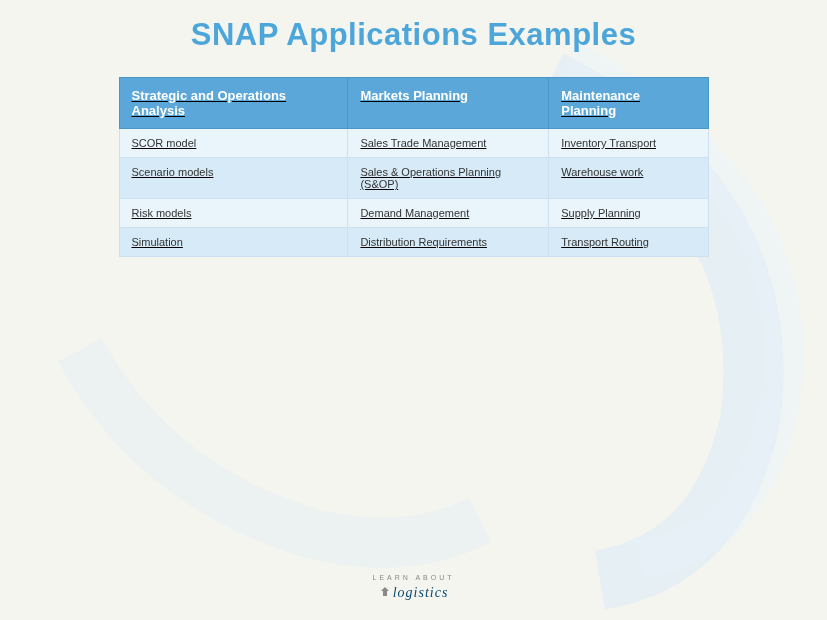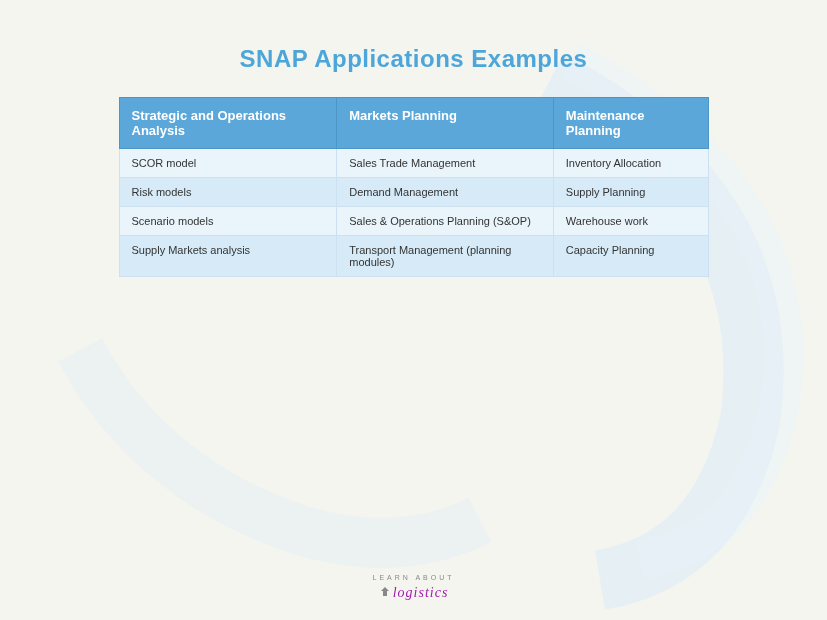--- a/index.html
+++ b/index.html
@@ -18,38 +18,39 @@
 
     
     .bg-swoosh {
       position: absolute;
       top: 0; left: 0; right: 0; bottom: 0;
       z-index: 0;
       pointer-events: none;
     }
 
     .page-title {
-      font-size: 24px;
+      font-size: 31px;
       font-weight: bold;
       color: #4da6d9;
-      margin-top: 45px;
+      margin-top: 17px;
       margin-bottom: 24px;
       z-index: 1;
       letter-spacing: 0.5px;
     }
 
     .table-wrapper {
       z-index: 1;
       width: 590px;
     }
 
     table {
       width: 100%;
       border-collapse: collapse;
       background: #0c4a6e;
+      text-decoration: underline;
     }
 
     thead tr th {
       background: #5ba7d9;
       color: white;
       font-weight: bold;
       font-size: 13px;
       padding: 10px 12px;
       text-align: left;
       vertical-align: top;
@@ -93,21 +94,21 @@
 
     .footer-logo .logistics-text {
       font-size: 18px;
       color: #555;
       font-style: italic;
       font-family: Georgia, serif;
       letter-spacing: 1px;
     }
 
     .footer-logo .logistics-text span {
-      color: #a21caf;
+      color: #0c4a6e;
       font-size: 14px;
     }
   </style>
 </head>
 <body>
 
 <svg class="bg-swoosh" viewBox="0 0 827 620" xmlns="http://www.w3.org/2000/svg">
   <path d="M 550 80 Q 780 200 750 420 Q 720 560 600 580" stroke="#d8eaf5" stroke-width="60" fill="none" opacity="0.5"></path>
   <path d="M 570 60 Q 810 190 780 400 Q 755 540 640 560" stroke="#e5f2fa" stroke-width="40" fill="none" opacity="0.4"></path>
   <path d="M 80 350 Q 150 480 300 530 Q 400 560 480 520" stroke="#d8eaf5" stroke-width="50" fill="none" opacity="0.3"></path>
@@ -121,36 +122,36 @@
       <tr>
         <th>Strategic and Operations Analysis</th>
         <th>Markets Planning</th>
         <th>Maintenance Planning</th>
       </tr>
     </thead>
     <tbody id="table-body">
     <tr>
           <td>SCOR model</td>
           <td>Sales Trade Management</td>
-          <td>Inventory Allocation</td>
+          <td>Inventory Transport</td>
+        </tr>
+        <tr>
+          <td>Scenario models</td>
+          <td>Sales &amp; Operations Planning (S&amp;OP)</td>
+          <td>Warehouse work</td>
         </tr>
         <tr>
           <td>Risk models</td>
           <td>Demand Management</td>
           <td>Supply Planning</td>
         </tr>
         <tr>
-          <td>Scenario models</td>
-          <td>Sales &amp; Operations Planning (S&amp;OP)</td>
-          <td>Warehouse work</td>
-        </tr>
-        <tr>
-          <td>Supply Markets analysis</td>
-          <td>Transport Management (planning modules)</td>
-          <td>Capacity Planning</td>
+          <td>Simulation</td>
+          <td>Distribution Requirements</td>
+          <td>Transport Routing</td>
         </tr>
       </tbody>
   </table>
 </div>
 
 <div class="footer-logo">
   <span class="learn-text">LEARN ABOUT</span>
   <span class="logistics-text">
     <svg width="12" height="14" viewBox="0 0 12 14" style="vertical-align:middle;margin-right:2px;">
       <path d="M6 1 L10 5 L8 5 L8 10 L4 10 L4 5 L2 5 Z" fill="#888"></path>

